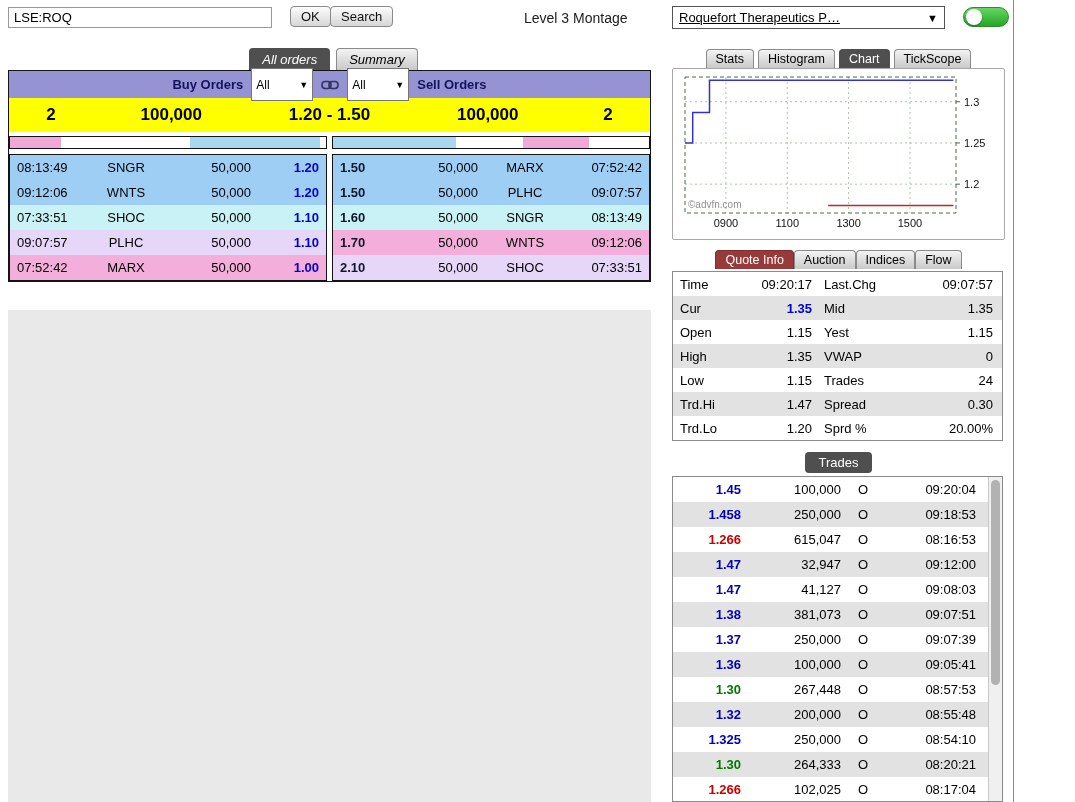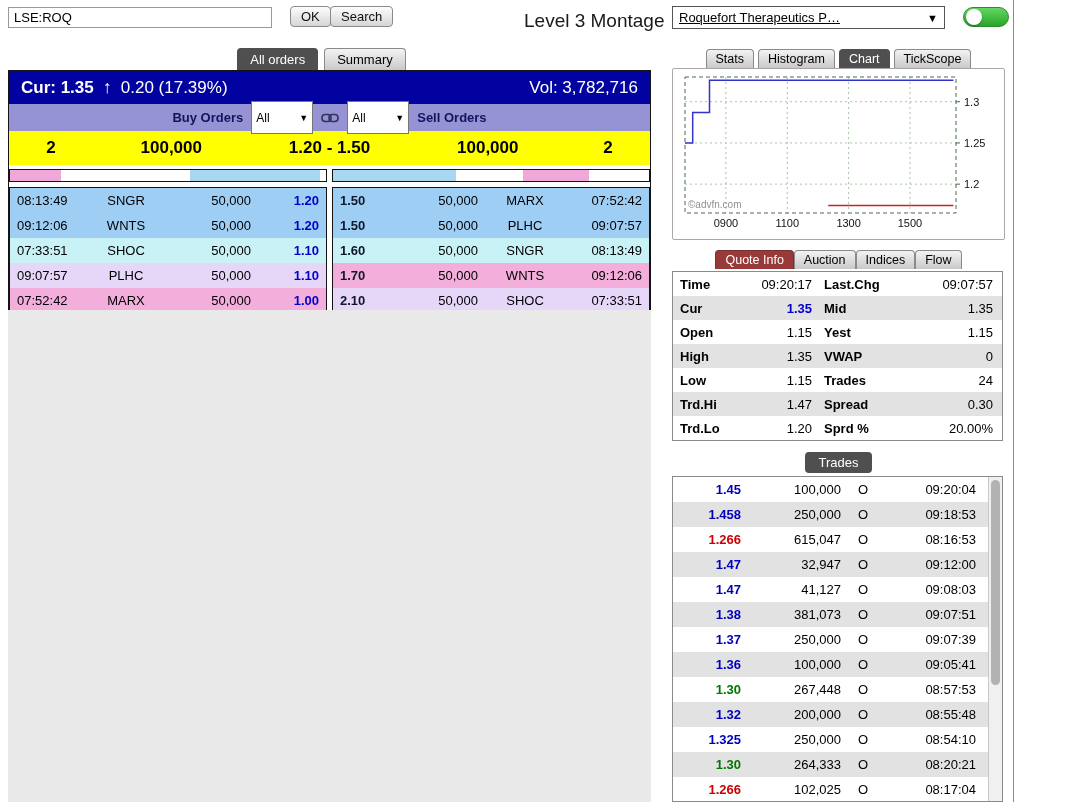--- a/index.html
+++ b/index.html
@@ -8,40 +8,40 @@
   body { position:relative; }
 
   
   .topbar { position:absolute; left:0; top:0; width:1013px; height:38px; background:#fff; }
   .sym-input { position:absolute; left:8px; top:7px; width:264px; height:21px;
     border:1px solid #999; padding:1px 5px; font-size:13px; font-family:inherit; }
   .btn { position:absolute; top:6px; padding:2px 10px; font-size:13px; color:#111;
     border:1px solid #8a8a8a; border-radius:4px; background:linear-gradient(#fdfdfd,#d6d6d6); cursor:pointer; }
   .btn-ok { left:290px; }
   .btn-search { left:330px; }
-  .page-title { position:absolute; left:524px; top:10px; font-size:19px; color:#1a1a1a; }
+  .page-title { position:absolute; left:524px; top:10px; font-size:14px; color:#1a1a1a; }
   .sec-select { position:absolute; left:672px; top:6px; width:273px; height:23px;
     border:1px solid #555; background:#fff; display:flex; align-items:center;
     padding:0 6px; font-size:13px; cursor:pointer; }
   .sec-select .sel-text { flex:1; white-space:nowrap; overflow:hidden;text-decoration:underline; }
   .sel-arrow { font-size:11px; color:#000; margin-left:4px; }
   .toggle { position:absolute; left:963px; top:7px; width:46px; height:20px; border-radius:10px;
     background:linear-gradient(#63d763,#27a527); border:1px solid #2c8c2c; cursor:pointer; }
   .toggle .knob { position:absolute; left:2px; top:1px; width:16px; height:16px;
     border-radius:50%; background:#fff; box-shadow:0 1px 2px rgba(0,0,0,.3); }
 
   .page-divider { position:absolute; left:1013px; top:0; width:1px; height:802px; background:#8a8a8a; }
 
   
   .tabs-row { position:absolute; display:flex; justify-content:center; align-items:flex-end; gap:6px; }
   .tab { padding:3px 12px; font-size:13px; border:1px solid #8a8a8a; border-bottom:none;
     border-radius:4px 4px 0 0; background:linear-gradient(#f3f3f3,#c9c9c9); color:#000; cursor:pointer; white-space:nowrap; }
   .tab.active { background:#4f4f4f; color:#fff; border-color:#4f4f4f; }
   .tab.active-red { background:#993a3a; color:#fff; border-color:#7c2f2f; }
-  .tabs-left { left:0; top:44px; width:643px; height:26px; }
+  .tabs-left { left:12px; top:44px; width:643px; height:26px;font-style:italic; }
   .tabs-chart { left:672px; top:46px; width:333px; height:22px; gap:4px; }
   .tabs-chart .tab, .tabs-quote .tab { padding:2px 9px; font-size:12.5px; }
   .tabs-quote { left:672px; top:249px; width:333px; height:20px; gap:0; }
 
   
   .montage { position:absolute; left:8px; top:70px; width:643px; border:1px solid #141414; background:#fff; }
   .m-blue { height:33px; background:#0202a0; color:#fff; display:flex; align-items:center;
     padding:0 12px; font-size:17px; }
   .m-blue .cur { font-weight:bold; }
   .m-blue .arrow { margin:0 9px; font-weight:bold; font-size:18px; }
@@ -86,21 +86,21 @@
   .cborder { fill:none; stroke:#4a6b4a; stroke-width:1; stroke-dasharray:4,3; }
   .cax { stroke:#4a6b4a; stroke-width:1; }
   .ctick { font-size:11px; fill:#111; font-family:"Liberation Sans","DejaVu Sans",sans-serif; }
   .cx { text-anchor:middle; }
   .cwm { font-size:10px; fill:#909090; font-family:"Liberation Sans","DejaVu Sans",sans-serif; }
 
   .quote-box { position:absolute; left:672px; top:271px; width:331px; background:#fff; border:1px solid #8a8a8a; }
   .q-row { height:24px; display:grid; grid-template-columns:56px 88px 74px 1fr;
     align-items:center; font-size:13px; padding:0 7px; }
   .q-row:nth-child(even) { background:#e2e2e2; }
-  .q-row .ql { font-weight:bold; }
+  .q-row .ql { font-weight:normal; }
   .q-row .qv { text-align:right; padding-right:12px; }
   .q-row .qv2 { text-align:right; padding-right:2px; }
   .qv-blue { color:#0000cc; font-weight:bold; }
 
   .trades-tab-row { position:absolute; left:672px; top:452px; width:333px; display:flex; justify-content:center; }
   .trades-tab { background:#4f4f4f; color:#fff; font-size:13px; padding:3px 14px;
     border-radius:4px; cursor:pointer; }
   .trades-box { position:absolute; left:672px; top:476px; width:331px; height:326px;
     background:#fff; border:1px solid #8a8a8a; overflow:hidden; }
   .t-row { height:25px; display:grid; grid-template-columns:62px 96px 44px 1fr;
@@ -133,26 +133,20 @@
   </div>
 </div>
 <div class="page-divider"></div>
 
 <div class="tabs-row tabs-left">
   <div class="tab active">All orders</div>
   <div class="tab">Summary</div>
 </div>
 
 <div class="montage">
-  <div class="m-blue">
-    <span class="cur">Cur: 1.35</span>
-    <span class="arrow">↑</span>
-    <span class="chg">0.20 (17.39%)</span>
-    <span class="vol">Vol: 3,782,716</span>
-  </div>
 
   <div class="m-filter">
     <span class="flabel">Buy Orders</span>
     <div class="mini-select">
       <span class="sel-text">All</span>
       <span class="sel-arrow">▼</span>
     </div>
     <span class="link-icon">
       <svg width="18" height="12" viewBox="0 0 18 12">
         <rect x="1" y="2.5" width="9" height="7" rx="3.2" fill="none" stroke="#33335e" stroke-width="1.6"></rect>

